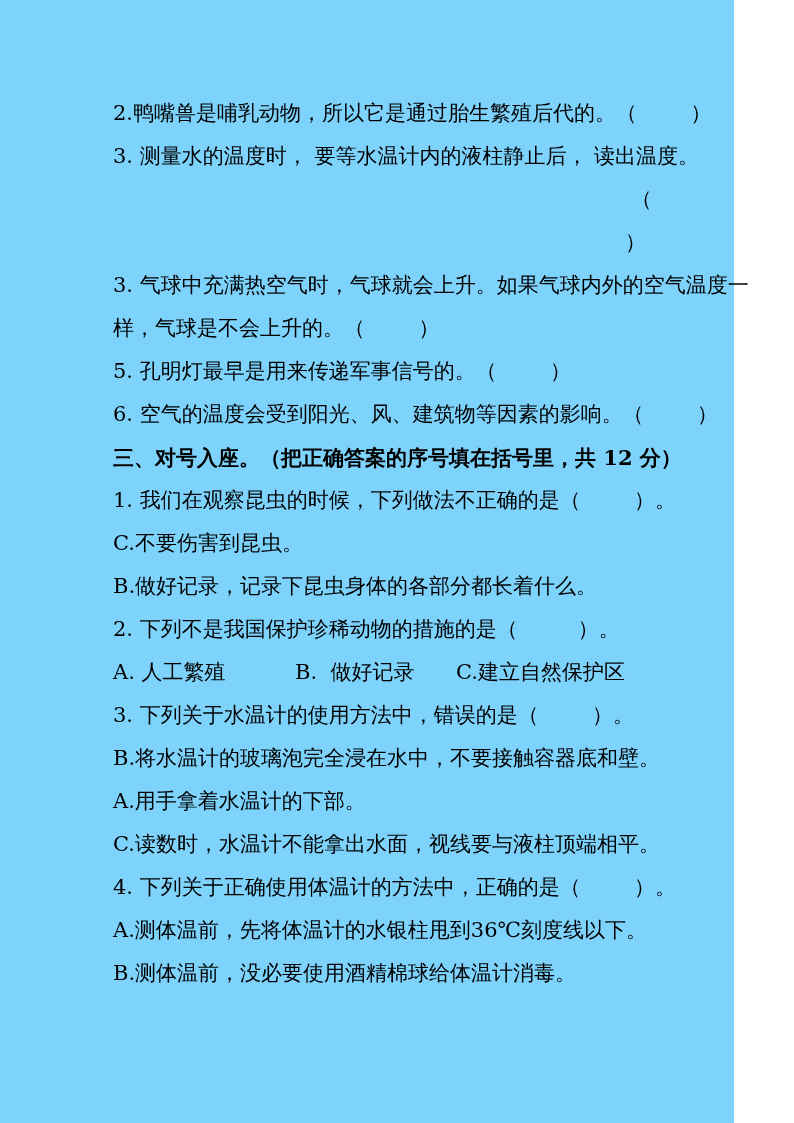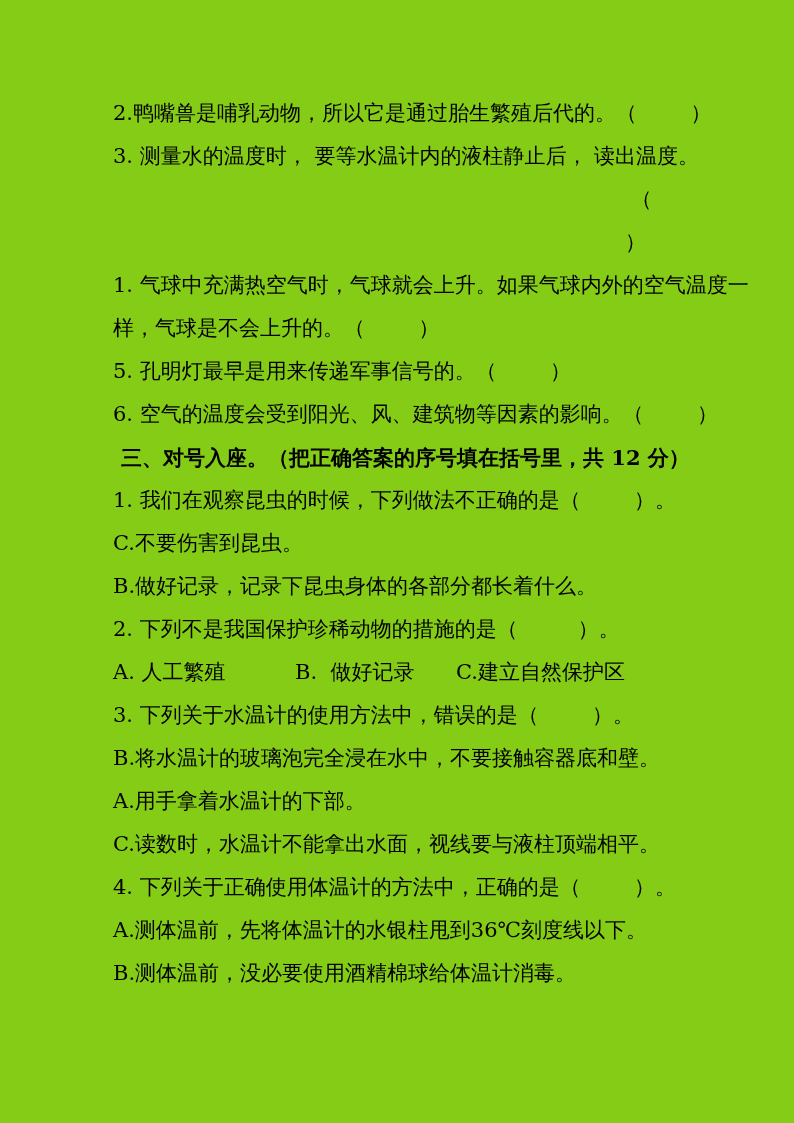--- a/index.html
+++ b/index.html
@@ -13,23 +13,23 @@
     position: relative;
     font-family: "DejaVu Serif", "Liberation Serif", serif;
     color: #000000;
     overflow: hidden;
   }
 
   #page {
     position: absolute;
     left: 0;
     top: 0;
-    width: 794px;
+    width: 734px;
     height: 1123px;
-    background: #84cc16;
+    background: #7dd3fc;
   }
 
   #content {
     position: absolute;
     left: 113px;
     top: 92px;
     width: 584px;
   }
 
   
@@ -58,21 +58,20 @@
     top: 0;
   }
 
   
   .section-heading {
     font-size: 21px;
     line-height: 43px;
     height: 43px;
     font-weight: bold;
     white-space: pre;
-    margin-left: 8px;
   }
 
   
   .opt-row {
     font-size: 21px;
     line-height: 43px;
     height: 43px;
     position: relative;
     white-space: pre;
   }
@@ -91,21 +90,21 @@
     <div class="q-line">3. 测量水的温度时， 要等水温计内的液柱静止后， 读出温度。</div>
 
     <div class="paren-row">
       <span class="paren-open">（</span>
     </div>
 
     <div class="paren-row">
       <span class="paren-close">）</span>
     </div>
 
-    <div class="q-line">1. 气球中充满热空气时，气球就会上升。如果气球内外的空气温度一</div>
+    <div class="q-line">3. 气球中充满热空气时，气球就会上升。如果气球内外的空气温度一</div>
 
     <div class="q-line">样，气球是不会上升的。（        ）</div>
 
     <div class="q-line">5. 孔明灯最早是用来传递军事信号的。（        ）</div>
 
     <div class="q-line">6. 空气的温度会受到阳光、风、建筑物等因素的影响。（        ）</div>
 
     <div class="section-heading">三、对号入座。（把正确答案的序号填在括号里，共 12 分）</div>
 
     <div class="q-line">1. 我们在观察昆虫的时候，下列做法不正确的是（        ）。</div>

